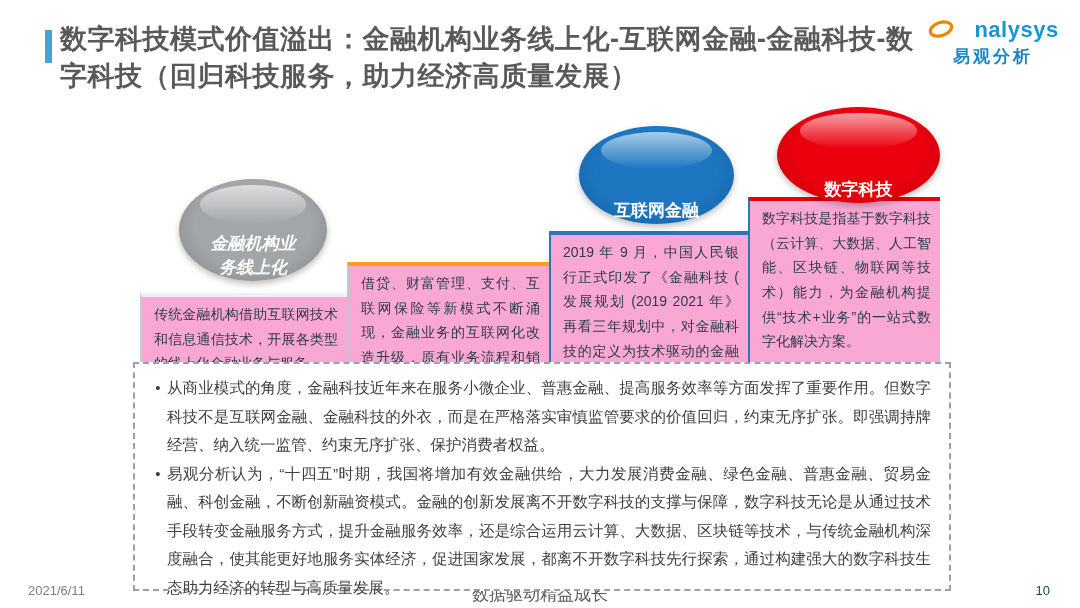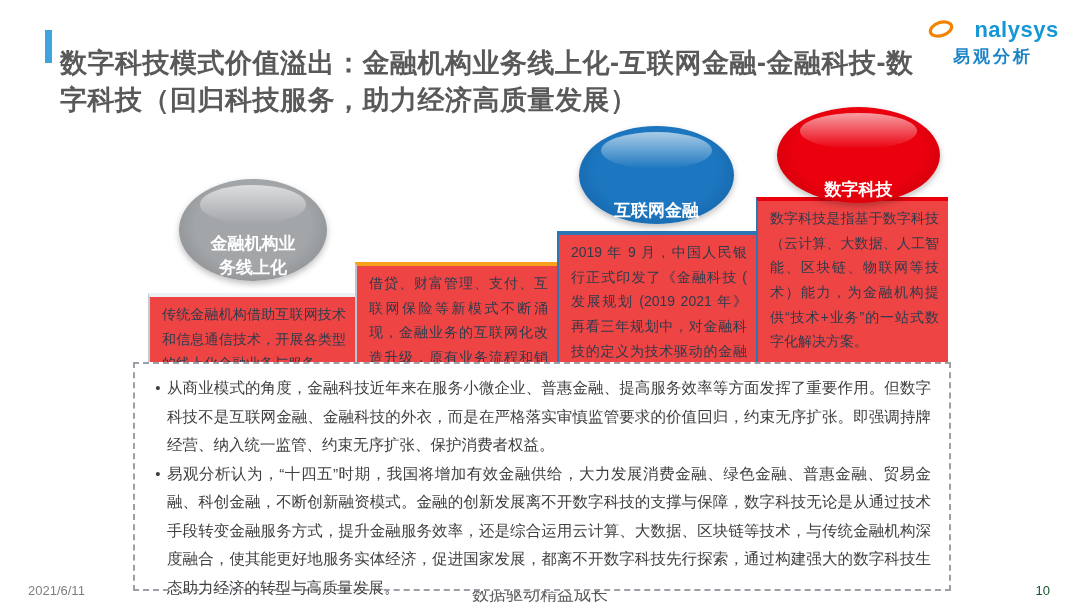--- a/index.html
+++ b/index.html
@@ -9,36 +9,35 @@
     position:relative; width:1080px; height:608px; background:#fff; overflow:hidden;
   }
   
   .accent-bar {
     position:absolute; left:45px; top:30px; width:7px; height:33px; background:#41A3DC;
   }
   .slide-title {
     position:absolute; left:60px; top:21px; width:880px;
     font-size:27px; font-weight:bold; color:#595959; line-height:1.37;
     letter-spacing:0.5px;
-    margin-top:24px;
   }
   
   .logo { position:absolute; right:22px; top:16px; width:130px; text-align:center; }
   .logo-row { display:flex; align-items:center; justify-content:center; gap:19px; }
   .logo-word { font-size:22px; font-weight:bold; color:#1697D5; letter-spacing:0.5px; }
   .logo-cn { font-size:17px; font-weight:bold; color:#1B84C7; letter-spacing:3px; margin-top:1px; }
   
   .watermark {
     position:absolute; left:430px; top:300px; font-size:95px; font-weight:bold;
     color:rgba(110,190,220,0.10); letter-spacing:10px; z-index:0; pointer-events:none;
   }
   
   .step {
-    position:absolute; background:#ef4444; z-index:1;
-    font-size:14px; line-height:1.76; color:#2F3B4C; text-align:justify;margin-left:8px;
+    position:absolute; background:#f9a8d4; z-index:1;
+    font-size:14px; line-height:1.76; color:#2F3B4C; text-align:justify;
   }
   .step p { padding:5px 9px 0 12px; }
   .step1 { left:140px; top:293px; width:207px; height:77px;
            border-top:4px solid #EDF1F4; border-left:2px solid #C3CAD1; }
   .step2 { left:347px; top:262px; width:202px; height:108px;
            border-top:4px solid #F5A11C; border-left:2px solid #BBC7D2; }
   .step3 { left:549px; top:231px; width:199px; height:139px;
            border-top:4px solid #2E75B6; border-left:2px solid #2E75B6; }
   .step4 { left:748px; top:197px; width:192px; height:173px;
            border-top:4px solid #E8000D; border-left:2px solid #2E75B6; }
@@ -51,21 +50,21 @@
   }
   .bubble .shine {
     position:absolute; left:14%; top:6%; width:72%; height:38%;
     border-radius:50%;
     background:linear-gradient(to bottom, rgba(255,255,255,0.62), rgba(255,255,255,0));
     pointer-events:none;
   }
   .bubble span.lbl { position:relative; z-index:1; padding:0 10px; }
   .b1 { left:179px; top:179px; width:148px; height:102px;
         background:radial-gradient(ellipse at 50% 45%, #A3A6A9 55%, #7E8083 100%); }
-  .b1 span.lbl { padding:0 26px; }
+  .b1 span.lbl { padding:0 26px;font-style:italic; }
   .b2 { left:386px; top:152px; width:138px; height:93px;
         background:radial-gradient(ellipse at 50% 45%, #F6A318 55%, #DE8E00 100%); }
   .b3 { left:579px; top:126px; width:155px; height:98px;
         background:radial-gradient(ellipse at 50% 45%, #1C77C0 55%, #135A9B 100%); }
   .b4 { left:777px; top:107px; width:163px; height:96px;
         background:radial-gradient(ellipse at 50% 45%, #EB000E 55%, #BE0008 100%); }
   
   .summary-box {
     position:absolute; left:133px; top:362px; width:818px; height:229px;
     background:#fff; border:2px dashed #9AA0A6; z-index:3;

